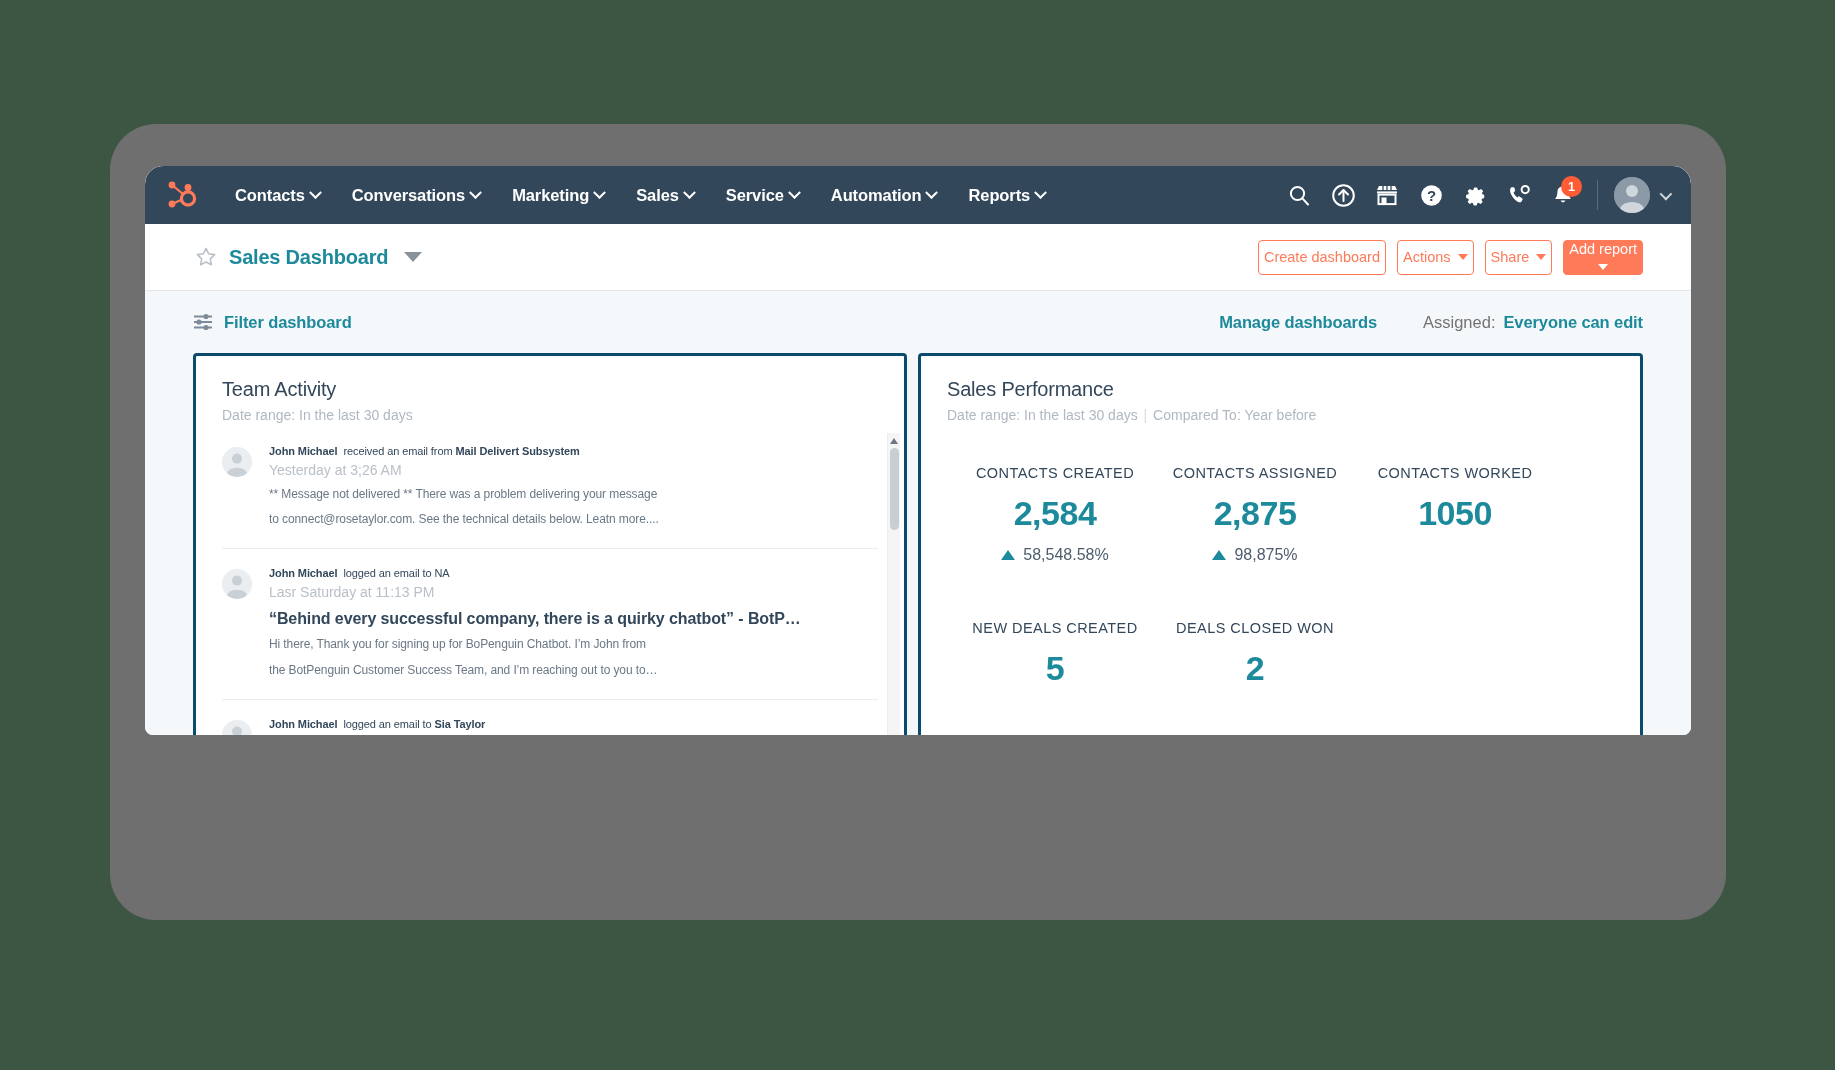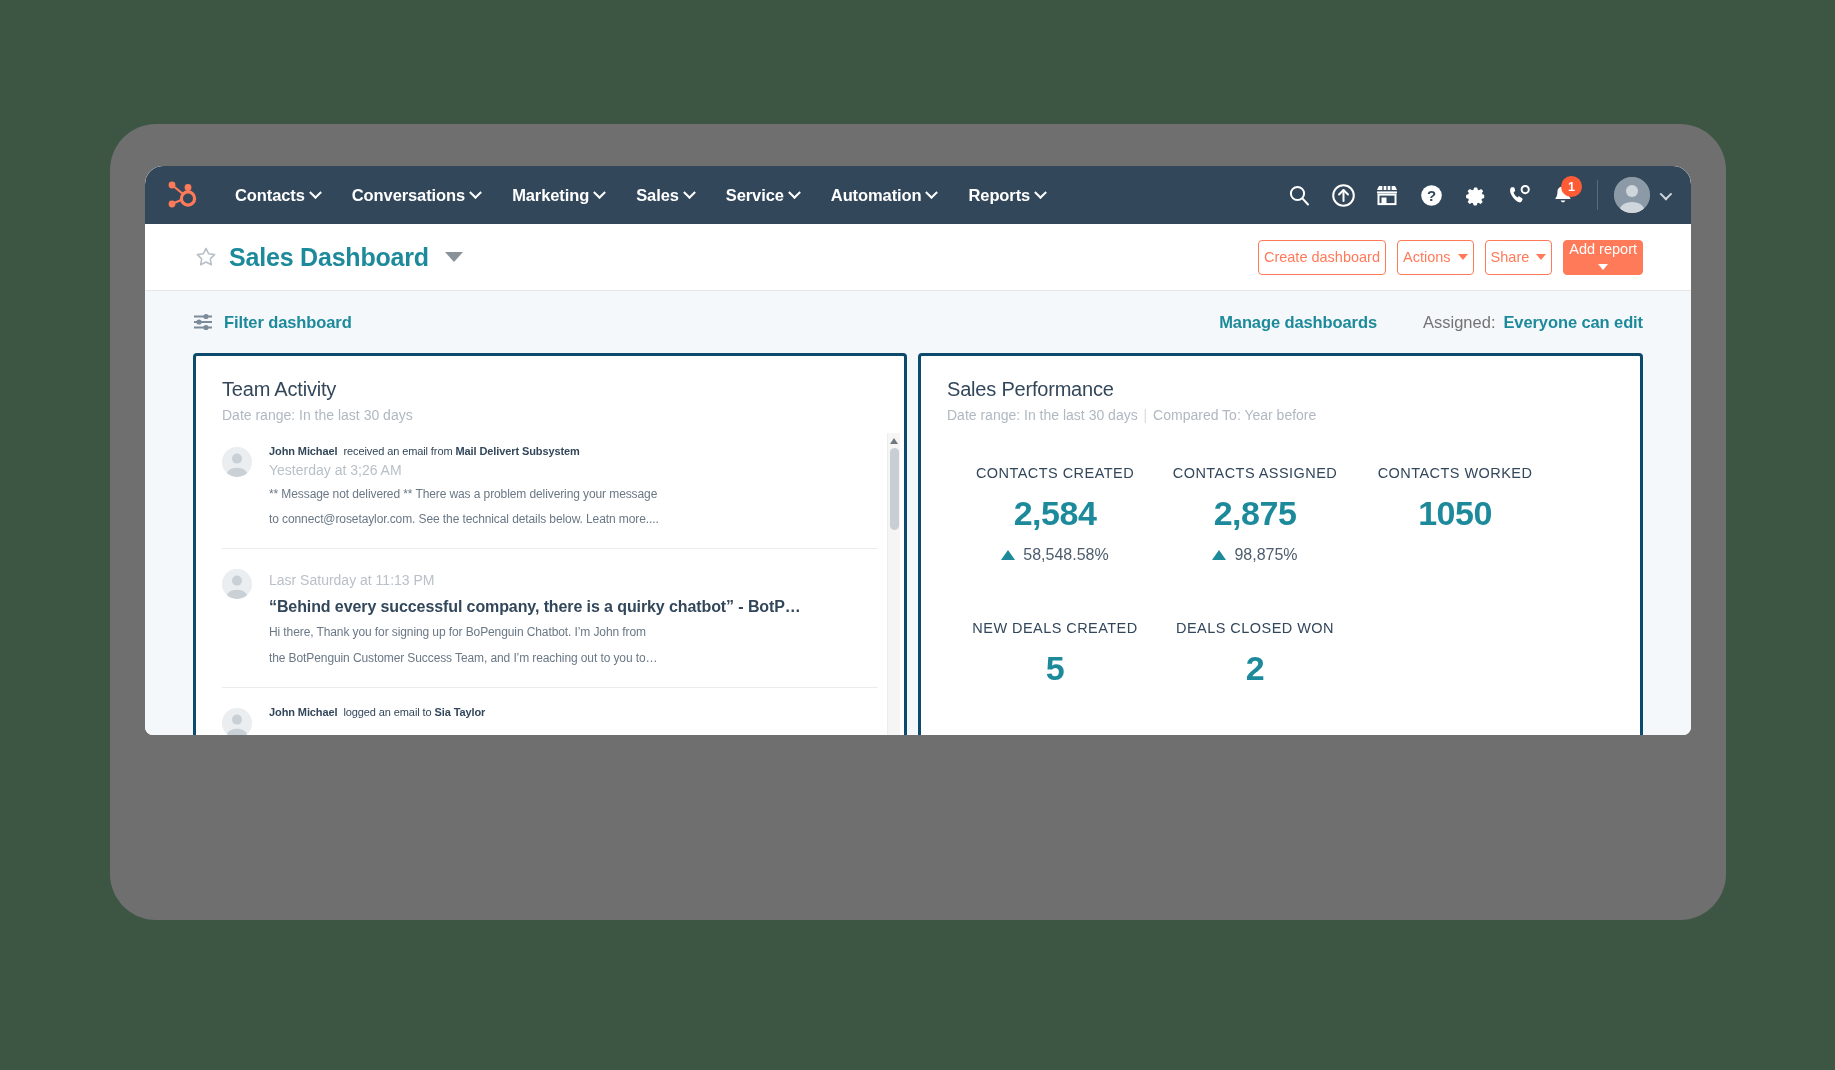--- a/index.html
+++ b/index.html
@@ -102,21 +102,21 @@
   .titlebar {
     height:67px;
     background:#ffffff;
     display:flex; align-items:center;
     padding:0 48px 0 50px;
     border-bottom:1px solid #e5e8eb;
   }
   .star-icon { width:22px; height:22px; margin-right:12px; cursor:pointer; flex:0 0 auto;}
   .page-title {
     color:#1c8a9b;
-    font-size:25px;
+    font-size:20px;
     font-weight:700;
     letter-spacing:-0.2px;
   }
   .title-caret {
     margin-left:16px;
     width:0; height:0;
     border-left:9px solid transparent;
     border-right:9px solid transparent;
     border-top:10px solid #8a9299;
     cursor:pointer;
@@ -522,20 +522,23 @@
 
               <div class="activity-item">
                 <div class="act-avatar">
                   <svg width="30" height="30" viewBox="0 0 30 30">
                     <circle cx="15" cy="15" r="15" fill="#eaeef0"></circle>
                     <circle cx="15" cy="11.6" r="5" fill="#c9d0d6"></circle>
                     <path d="M4 30c0-6 5-9.2 11-9.2S26 24 26 30z" fill="#c9d0d6"></path>
                   </svg>
                 </div>
                 <div class="act-body">
+                  <div class="act-head">
+                    <b>John Michael</b>&nbsp;&nbsp;<span>logged an email to</span> <span>NA</span>
+                  </div>
                   <div class="act-time">Lasr Saturday at 11:13 PM</div>
                   <div class="act-subject">“Behind every successful company, there is a quirky chatbot” - BotP…</div>
                   <div class="act-preview">Hi there, Thank you for signing up for BoPenguin Chatbot. I’m John from</div>
                   <div class="act-preview">the BotPenguin Customer Success Team, and I’m reaching out to you to…</div>
                 </div>
               </div>
 
               <div class="activity-item">
                 <div class="act-avatar">
                   <svg width="30" height="30" viewBox="0 0 30 30">

